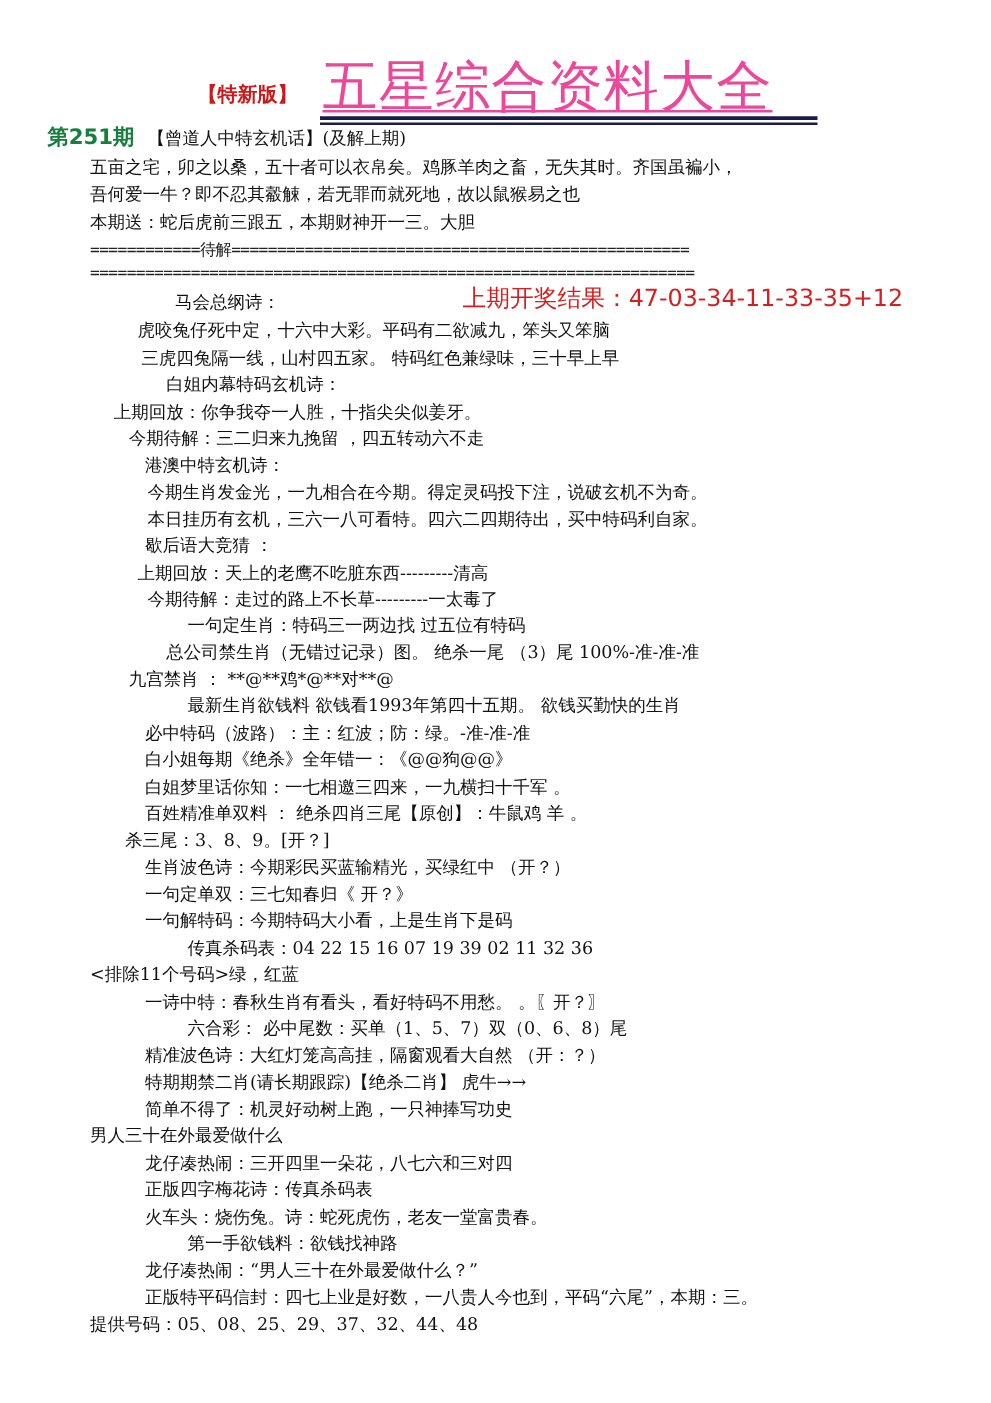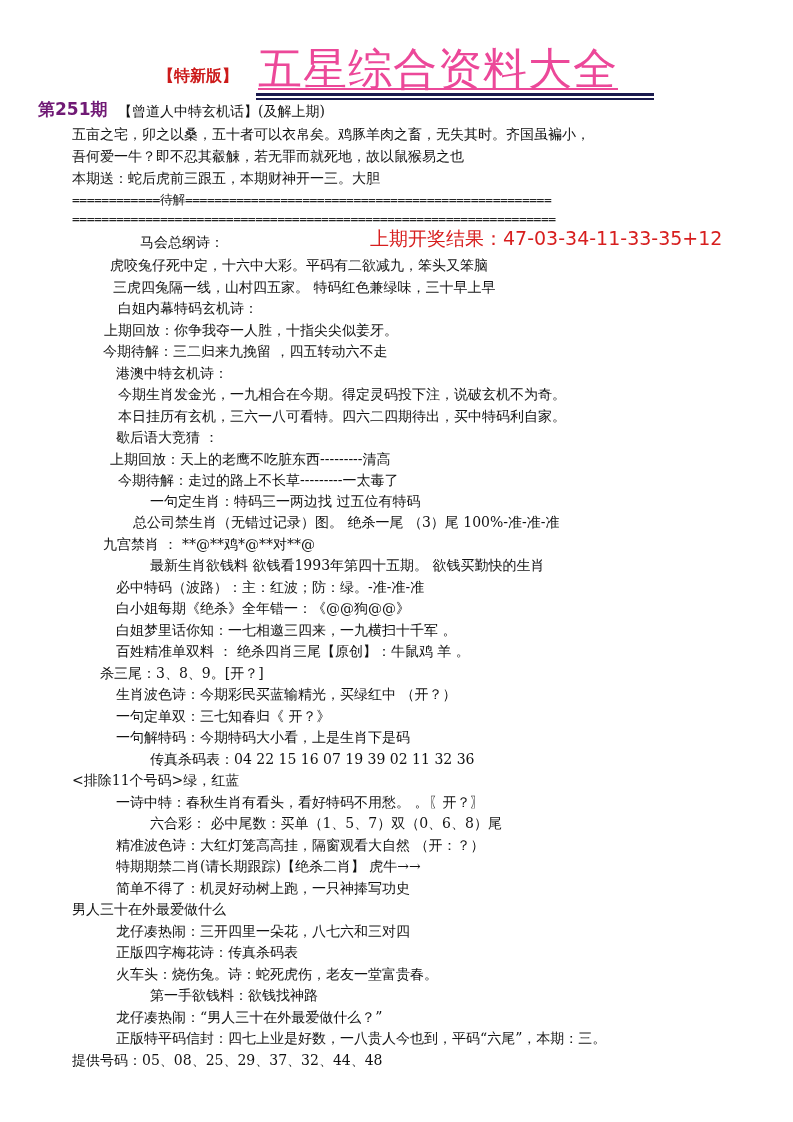--- a/index.html
+++ b/index.html
@@ -15,21 +15,21 @@
     }
     .title {
       left: 258px; top: 40px; font-size: 44px; color: #ec4899;
       font-family: "DejaVu Serif", serif; letter-spacing: 1px;
       text-decoration: underline; text-decoration-thickness: 2px; text-underline-offset: 4px;
     }
     .rule1 { left: 256px; top: 93px; width: 398px; height: 3px; background: #1a1a4e; }
     .rule2 { left: 256px; top: 98px; width: 398px; height: 2px; background: #1a1a4e; }
     .issue {
       left: 38px; top: 98px; font-size: 17px; font-weight: bold;
-      font-family: "DejaVu Sans", sans-serif; color: #701a75;
+      font-family: "DejaVu Sans", sans-serif; color: #15803d;
     }
     .line { font-size: 14px; line-height: 18px; }
     .sep { font-size: 13px; font-family: "DejaVu Sans Mono", monospace; letter-spacing: -0.5px; color: #222; }
     .result {
       left: 370px; top: 226px; font-size: 19px; color: #d71e1e;
       font-family: "DejaVu Sans", sans-serif;
     }
   </style>
 </head>
 <body>
@@ -42,22 +42,22 @@
   <span class="abs issue">第251期</span>
   <span class="abs result">上期开奖结果：47-03-34-11-33-35+12</span>
   <div id="lines">
       <span class="abs line" style="left: 118px; top: 102px;">【曾道人中特玄机话】(及解上期)</span>
       <span class="abs line" style="left: 72px; top: 125px;">五亩之宅，卯之以桑，五十者可以衣帛矣。鸡豚羊肉之畜，无失其时。齐国虽褊小，</span>
       <span class="abs line" style="left: 72px; top: 147px;">吾何爱一牛？即不忍其觳觫，若无罪而就死地，故以鼠猴易之也</span>
       <span class="abs line" style="left: 72px; top: 169px;">本期送：蛇后虎前三跟五，本期财神开一三。大胆</span>
       <span class="abs line" style="left: 140px; top: 233px;">马会总纲诗：</span>
       <span class="abs line" style="left: 110px; top: 256px;">虎咬兔仔死中定，十六中大彩。平码有二欲减九，笨头又笨脑</span>
       <span class="abs line" style="left: 113px; top: 278px;">三虎四兔隔一线，山村四五家。 特码红色兼绿味，三十早上早</span>
-      <span class="abs line" style="left: 118px; top: 299px;">白姐内幕特码玄机诗：</span>
-      <span class="abs line" style="left: 104px; top: 321px; text-align: center;">上期回放：你争我夺一人胜，十指尖尖似姜牙。</span>
+      <span class="abs line" style="left: 133px; top: 299px;">白姐内幕特码玄机诗：</span>
+      <span class="abs line" style="left: 91px; top: 321px; text-align: center;">上期回放：你争我夺一人胜，十指尖尖似姜牙。</span>
       <span class="abs line" style="left: 103px; top: 342px;">今期待解：三二归来九挽留 ，四五转动六不走</span>
       <span class="abs line" style="left: 116px; top: 364px;">港澳中特玄机诗：</span>
       <span class="abs line" style="left: 118px; top: 385px;">今期生肖发金光，一九相合在今期。得定灵码投下注，说破玄机不为奇。</span>
       <span class="abs line" style="left: 118px; top: 407px;">本日挂历有玄机，三六一八可看特。四六二四期待出，买中特码利自家。</span>
       <span class="abs line" style="left: 116px; top: 428px;">歇后语大竞猜 ：</span>
       <span class="abs line" style="left: 110px; top: 450px;">上期回放：天上的老鹰不吃脏东西---------清高</span>
       <span class="abs line" style="left: 118px; top: 471px;">今期待解：走过的路上不长草---------一太毒了</span>
       <span class="abs line" style="left: 150px; top: 492px;">一句定生肖：特码三一两边找  过五位有特码</span>
       <span class="abs line" style="left: 133px; top: 513px;">总公司禁生肖（无错过记录）图。 绝杀一尾 （3）尾 100%-准-准-准</span>
       <span class="abs line" style="left: 103px; top: 535px;">九宫禁肖 ：          **@**鸡*@**对**@</span>

